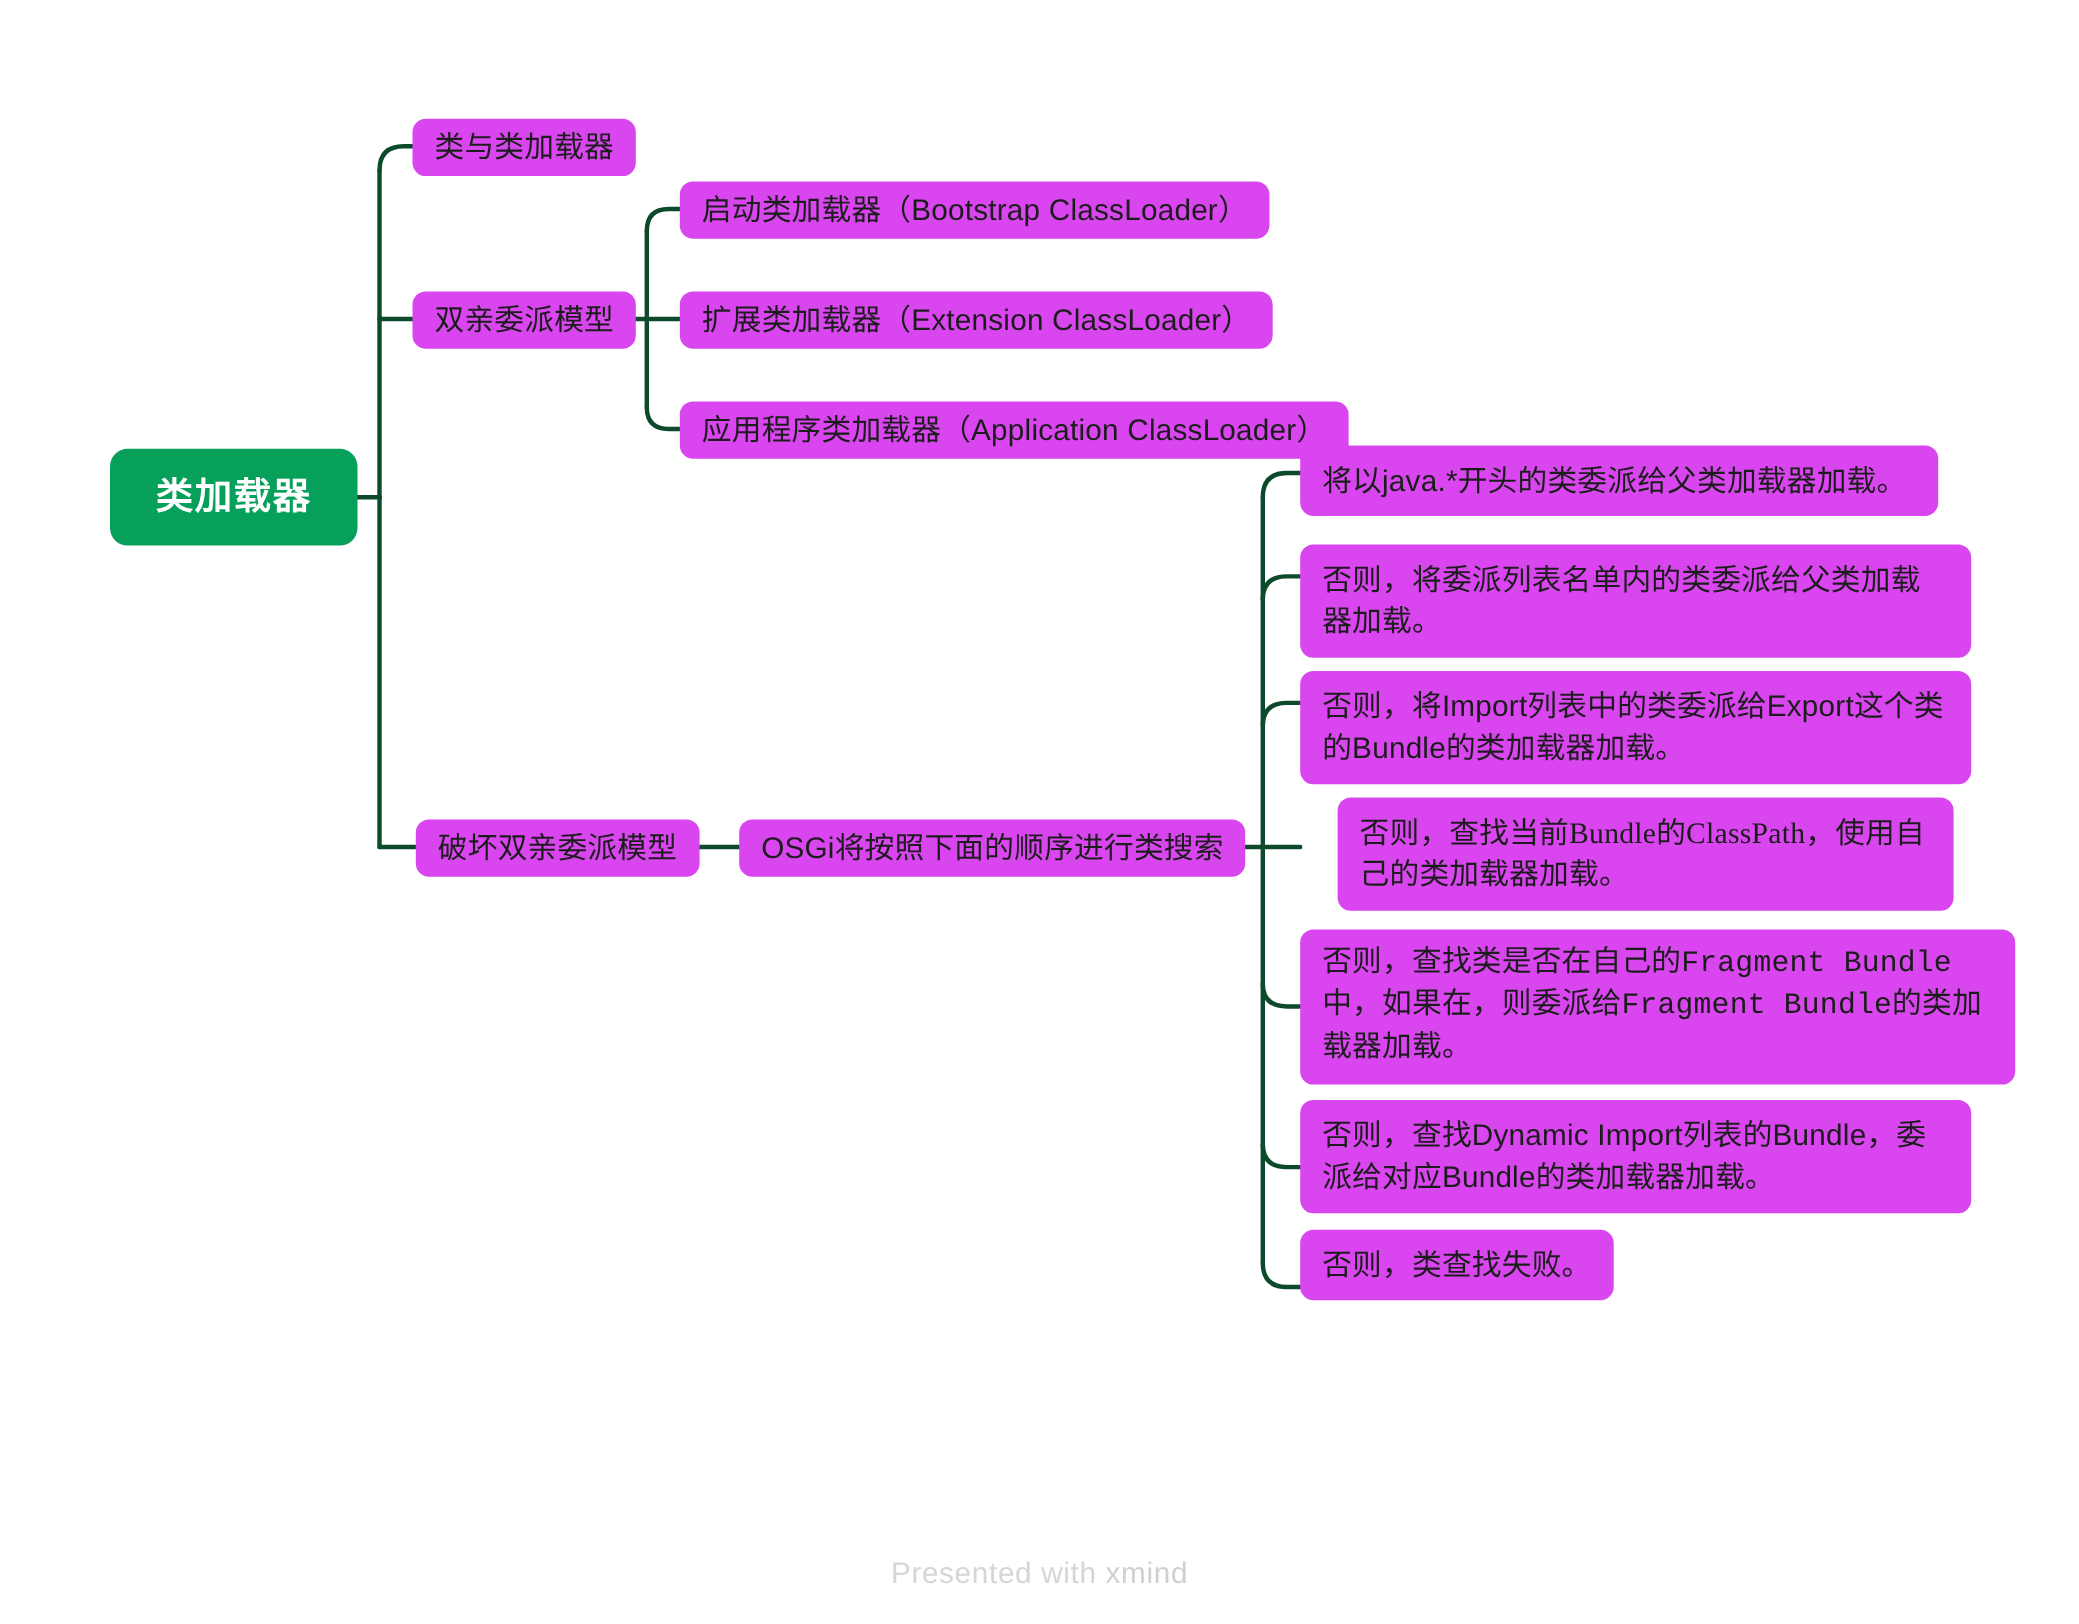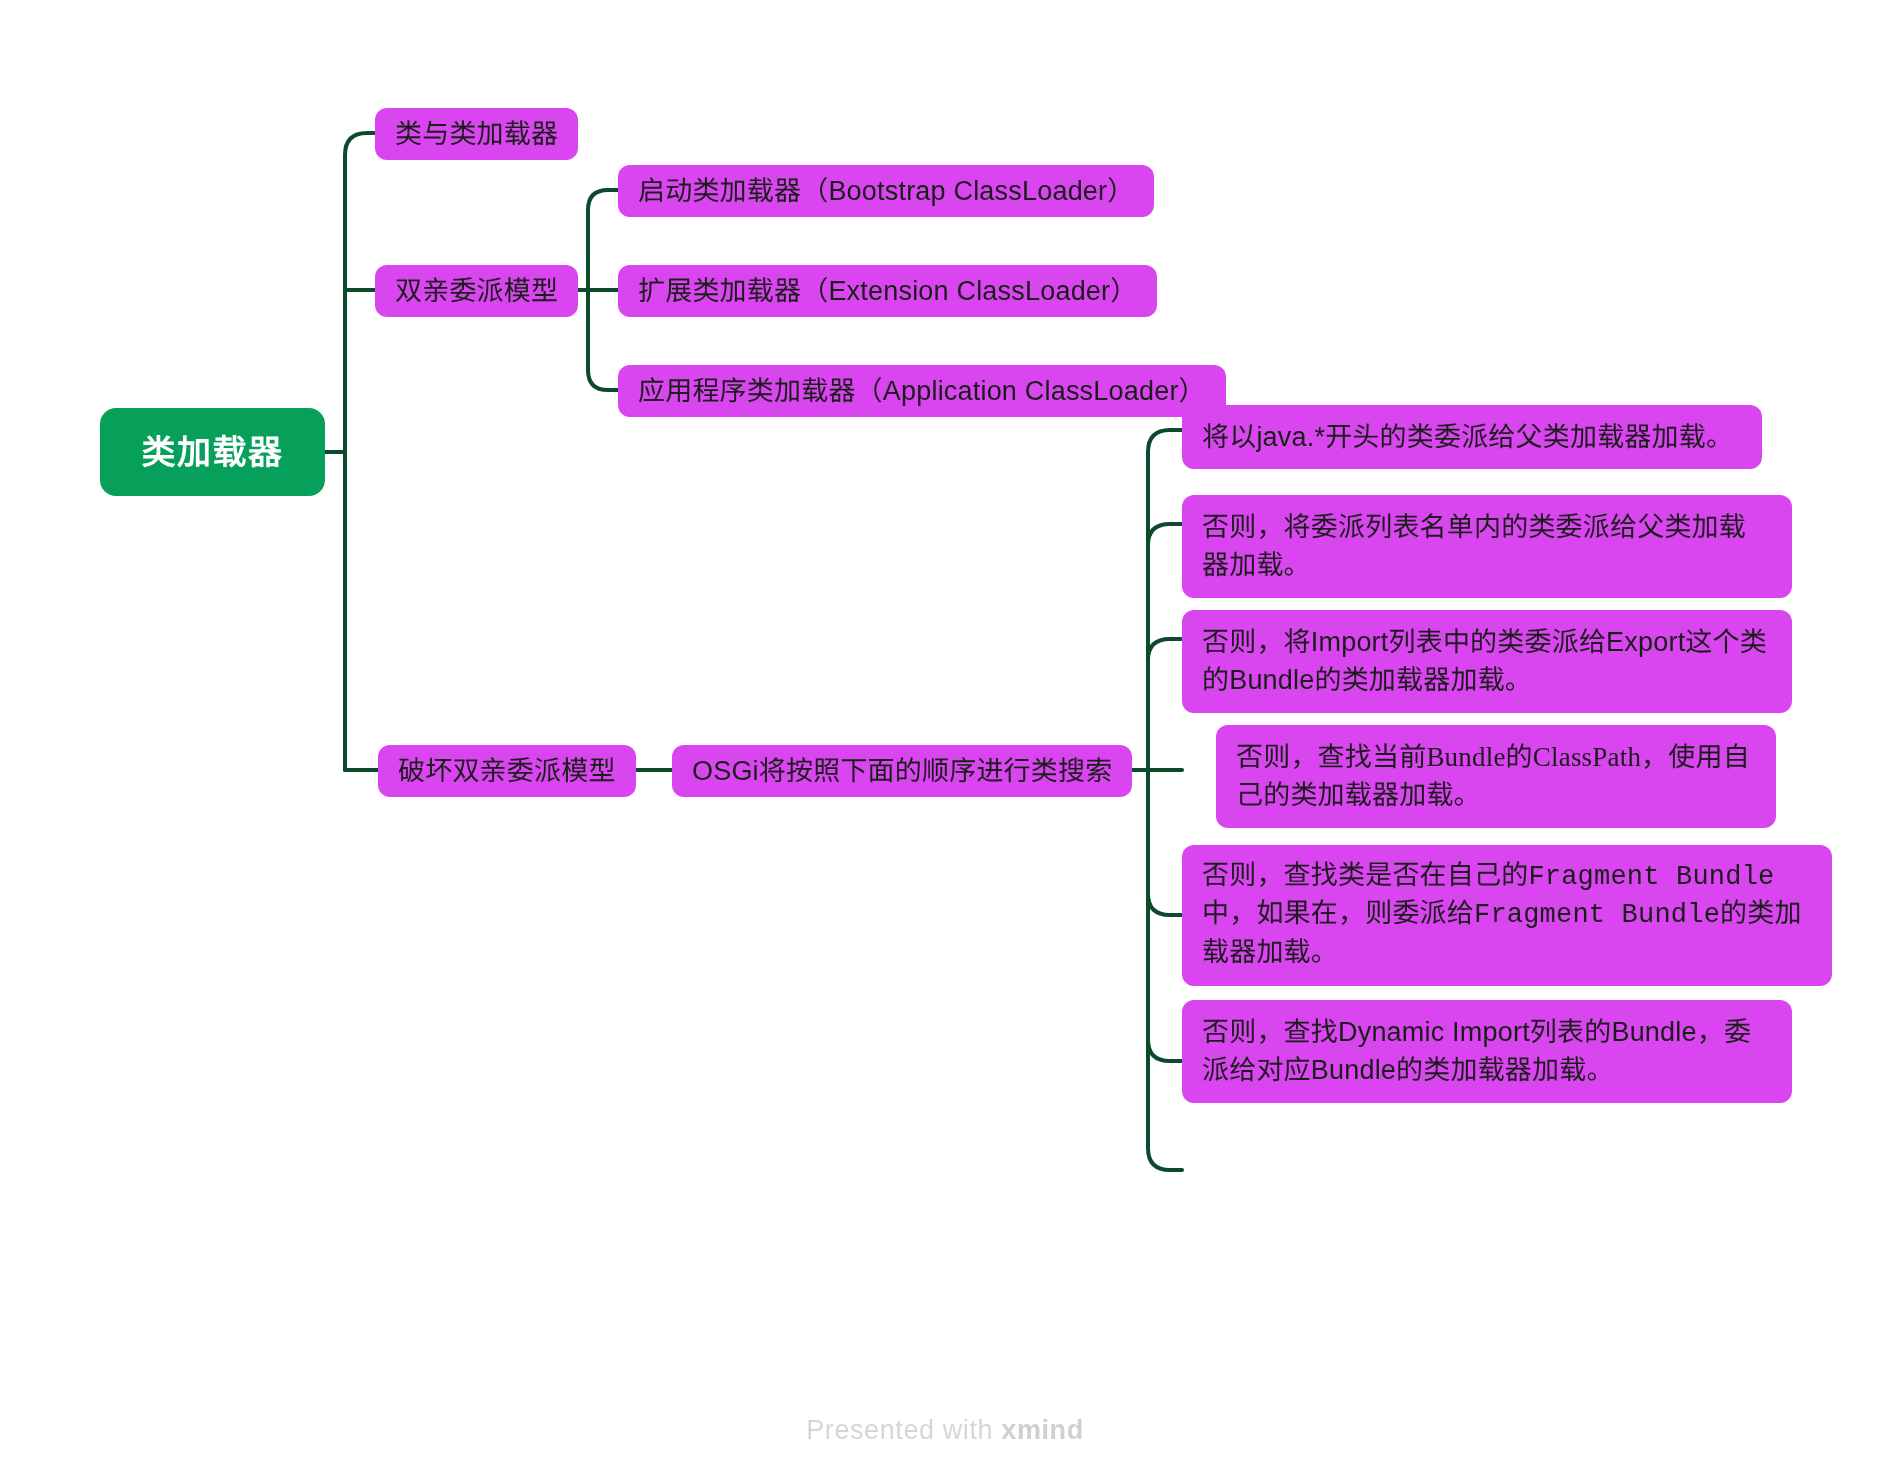--- a/index.html
+++ b/index.html
@@ -67,21 +67,21 @@
     left: 0;
     top: 1415px;
     width: 1890px;
     text-align: center;
     font-size: 27px;
     color: #d6d6d6;
     letter-spacing: .6px;
     z-index: 2;
     user-select: none;
   }
-  #watermark .brand { font-weight: 700; color: #d0d0d0; }
+  #watermark .brand { font-weight: 400; color: #d0d0d0; }
 </style>
 </head>
 <body>
 
 <div id="canvas">
 
   <svg id="links" viewBox="0 0 1890 1476" width="1890" height="1476" aria-hidden="true">
     <g fill="none" stroke="#0d4a2b" stroke-width="4" stroke-linecap="round" stroke-linejoin="round">
 
       <path d="M325 452 L345 452"></path>
@@ -139,18 +139,19 @@
   <div class="node wrap" style="left:1182px; top:495px; width:610px;">否则，将委派列表名单内的类委派给父类加载器加载。</div>
 
   <div class="node wrap" style="left:1182px; top:610px; width:610px;">否则，将Import列表中的类委派给Export这个类的Bundle的类加载器加载。</div>
 
   <div class="node wrap" style="left:1216px; top:725px; width:560px;font-family:Liberation Serif, serif;">否则，查找当前Bundle的ClassPath，使用自己的类加载器加载。</div>
 
   <div class="node wrap" style="left:1182px; top:845px; width:650px;font-family:Liberation Mono, monospace;">否则，查找类是否在自己的Fragment Bundle中，如果在，则委派给Fragment Bundle的类加载器加载。</div>
 
   <div class="node wrap" style="left:1182px; top:1000px; width:610px;">否则，查找Dynamic Import列表的Bundle，委派给对应Bundle的类加载器加载。</div>
 
+  <div class="node wrap" style="left:1182px; top:1118px; width:auto;">否则，类查找失败。</div>
 
   <div id="watermark">
     <span>Presented with </span><span class="brand">xmind</span>
   </div>
 
 </div>
 
 </body></html>

